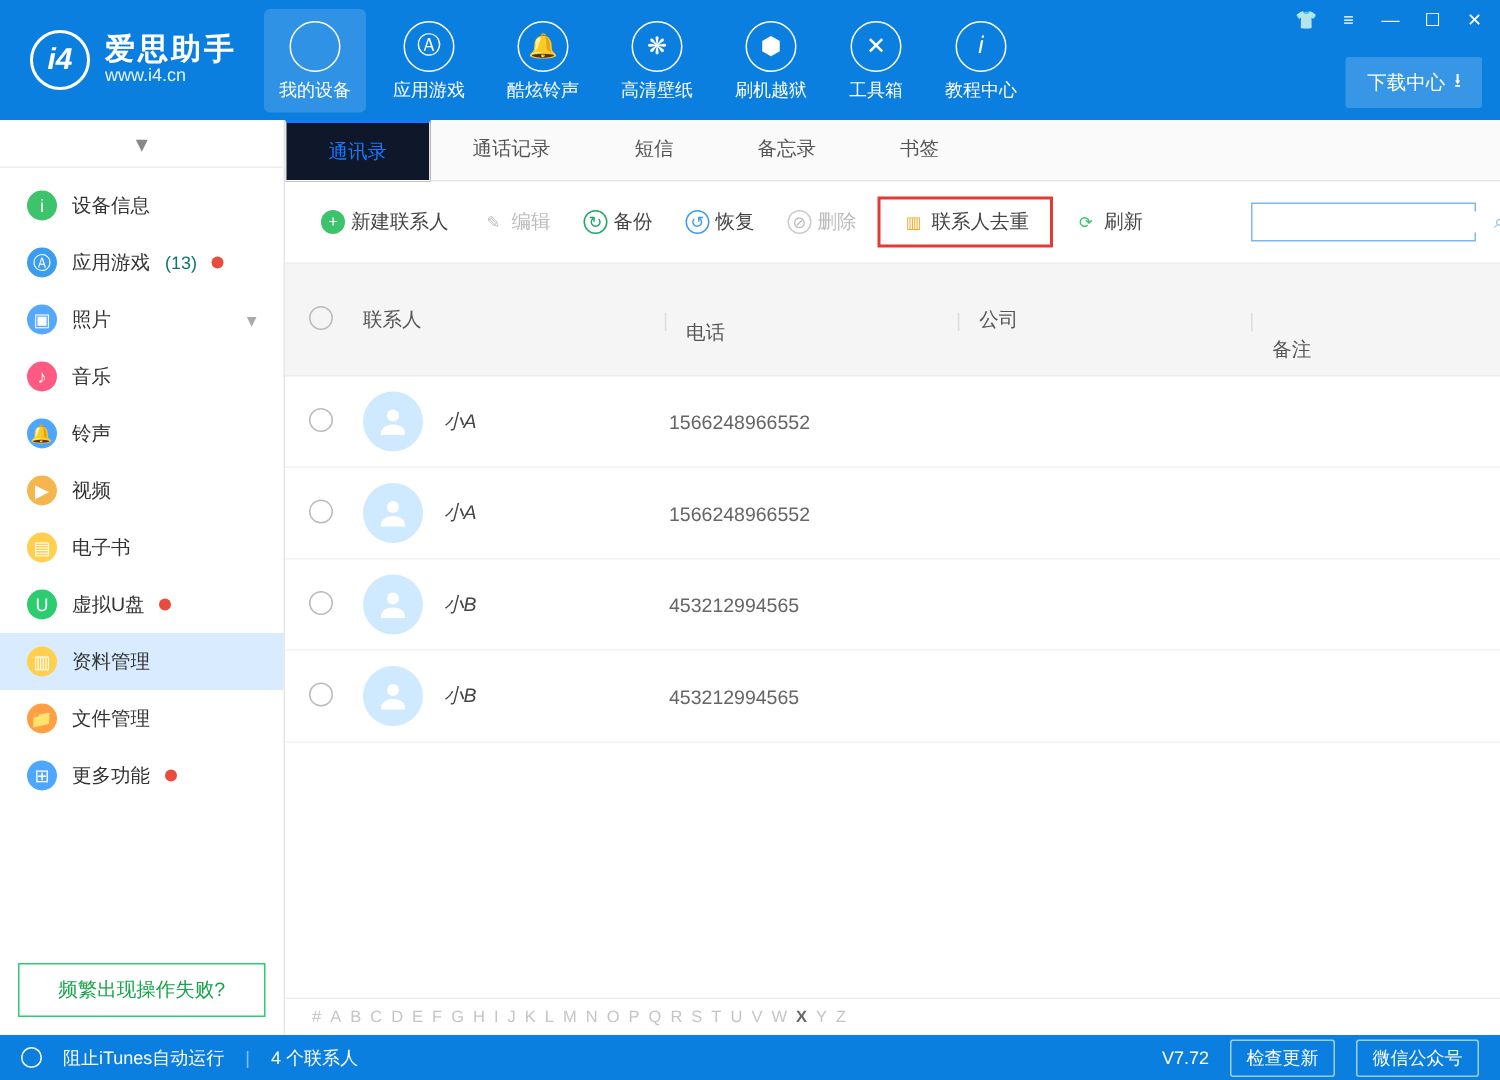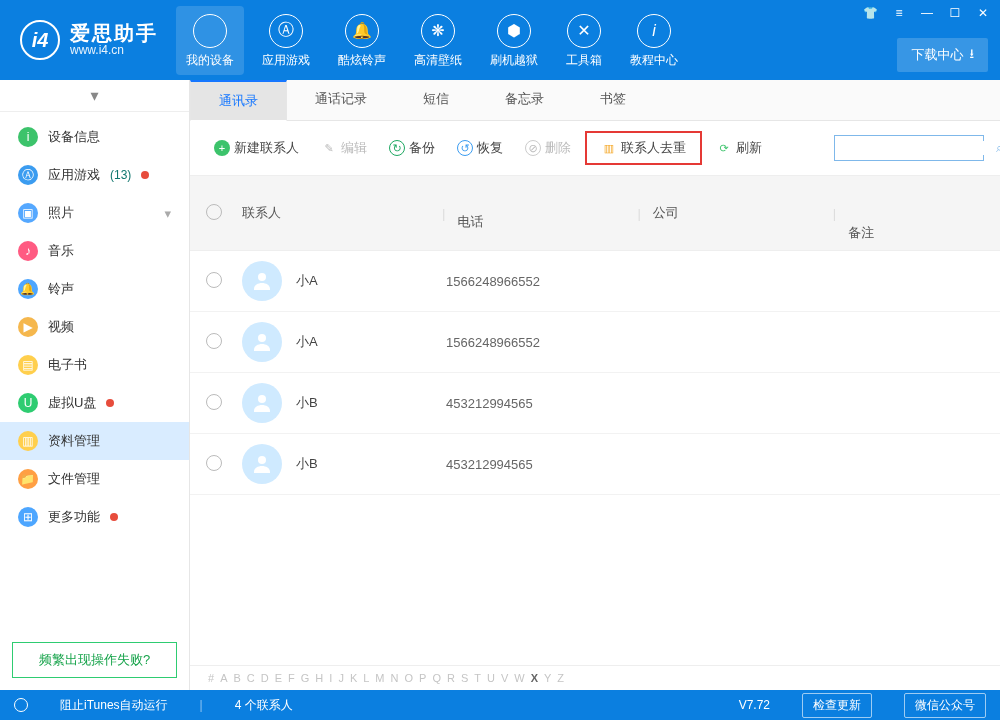--- a/index.html
+++ b/index.html
@@ -34,21 +34,21 @@
 .side-item.active { background: #d9ecff; }
 .side-ic { width: 20px; height: 20px; border-radius: 50%; display: flex; align-items: center; justify-content: center; color: #fff; font-size: 12px; flex-shrink:0;}
 .badge-count { color: #0f766e; font-size: 12px; }
 .red-dot { width: 8px; height: 8px; background: #e74c3c; border-radius: 50%; }
 .help-link { margin: 12px; border: 1px solid #2ecc71; color: #16a34a; text-align: center; padding: 8px; font-size: 13px; cursor: pointer; }
 
 
 .main { flex: 1; display: flex; flex-direction: column; }
 .tabs { display: flex; border-bottom: 1px solid #e6e6e6; background: #fafafa; }
 .tab { padding: 10px 28px; font-size: 13px; color: #555; cursor: pointer; }
-.tab.active { background: #e5e5e5; color: #1677ff; border-top: 2px solid #1677ff; border-left: 1px solid #e6e6e6; border-right: 1px solid #e6e6e6; border-bottom: 1px solid #fff; margin-bottom: -1px; }
+.tab.active { background: #0f172a; color: #1677ff; border-top: 2px solid #1677ff; border-left: 1px solid #e6e6e6; border-right: 1px solid #e6e6e6; border-bottom: 1px solid #fff; margin-bottom: -1px; }
 
 .toolbar { display: flex; align-items: center; padding: 10px 16px; gap: 6px; font-size: 13px; }
 .tool-btn { display: flex; align-items: center; gap: 4px; padding: 4px 8px; cursor: pointer; color: #444; }
 .tool-btn.disabled { color: #bbb; }
 .tool-ic { width: 16px; height: 16px; border-radius: 50%; display: inline-flex; align-items: center; justify-content: center; font-size: 11px; }
 .highlight-box { border: 2px solid #e53935; padding: 2px 6px; }
 .search-box { margin-left: auto; width: 150px; height: 26px; border: 1px solid #7fb8ea; display: flex; align-items: center; padding: 0 6px; }
 .search-box input { border: none; outline: none; flex: 1; font-size: 12px; }
 .search-ic { color: #7fb8ea; }
 
@@ -59,28 +59,28 @@
 .col-company { width: 180px; }
 .col-note { flex: 1; margin-top: 40px; }
 .sep { color: #ddd; padding-right: 12px; }
 
 .rows { flex: 1; overflow: auto; }
 .row { display: flex; align-items: center; padding: 10px 16px; border-bottom: 1px solid #f2f2f2; font-size: 13px; color: #444; }
 .row .chk { width: 36px; }
 .chk-circle { width: 16px; height: 16px; border: 1.5px solid #bbb; border-radius: 50%; display: inline-block; cursor: pointer; }
 .avatar { width: 40px; height: 40px; border-radius: 50%; background: #cfeaff; display: flex; align-items: center; justify-content: center; margin-right: 14px; }
 .avatar svg { width: 24px; height: 24px; fill: #fff; }
-.row .name { width: 150px; }
+.row .name { width: 150px; font-style: italic; }
 .row .phone { width: 180px; color: #666; }
 
 .alpha-bar { padding: 6px 18px; font-size: 11px; color: #c5c5c5; letter-spacing: 6px; border-top: 1px solid #eee; }
 .alpha-bar .on { color: #666; font-weight: bold; }
 
 
-.statusbar { height: 30px; background: #0b7fe0; color: #fff; display: flex; align-items: center; font-size: 12px; padding: 0 14px; gap: 32px; }
+.statusbar { height: 30px; background: #0b7fe0; color: #fff; display: flex; align-items: center; font-size: 12px; padding: 0 14px; gap: 14px; }
 .statusbar .chk-sq { width: 14px; height: 14px; border: 1.5px solid #fff; border-radius: 50%; display: inline-block; }
 .statusbar .spacer { flex: 1; }
 .sb-btn { border: 1px solid rgba(255,255,255,.6); padding: 3px 10px; border-radius: 2px; cursor: pointer; }
 </style>
 </head>
 <body>
 
 <div class="header">
   <div class="logo-wrap">
     <div class="logo-icon">i4</div>

